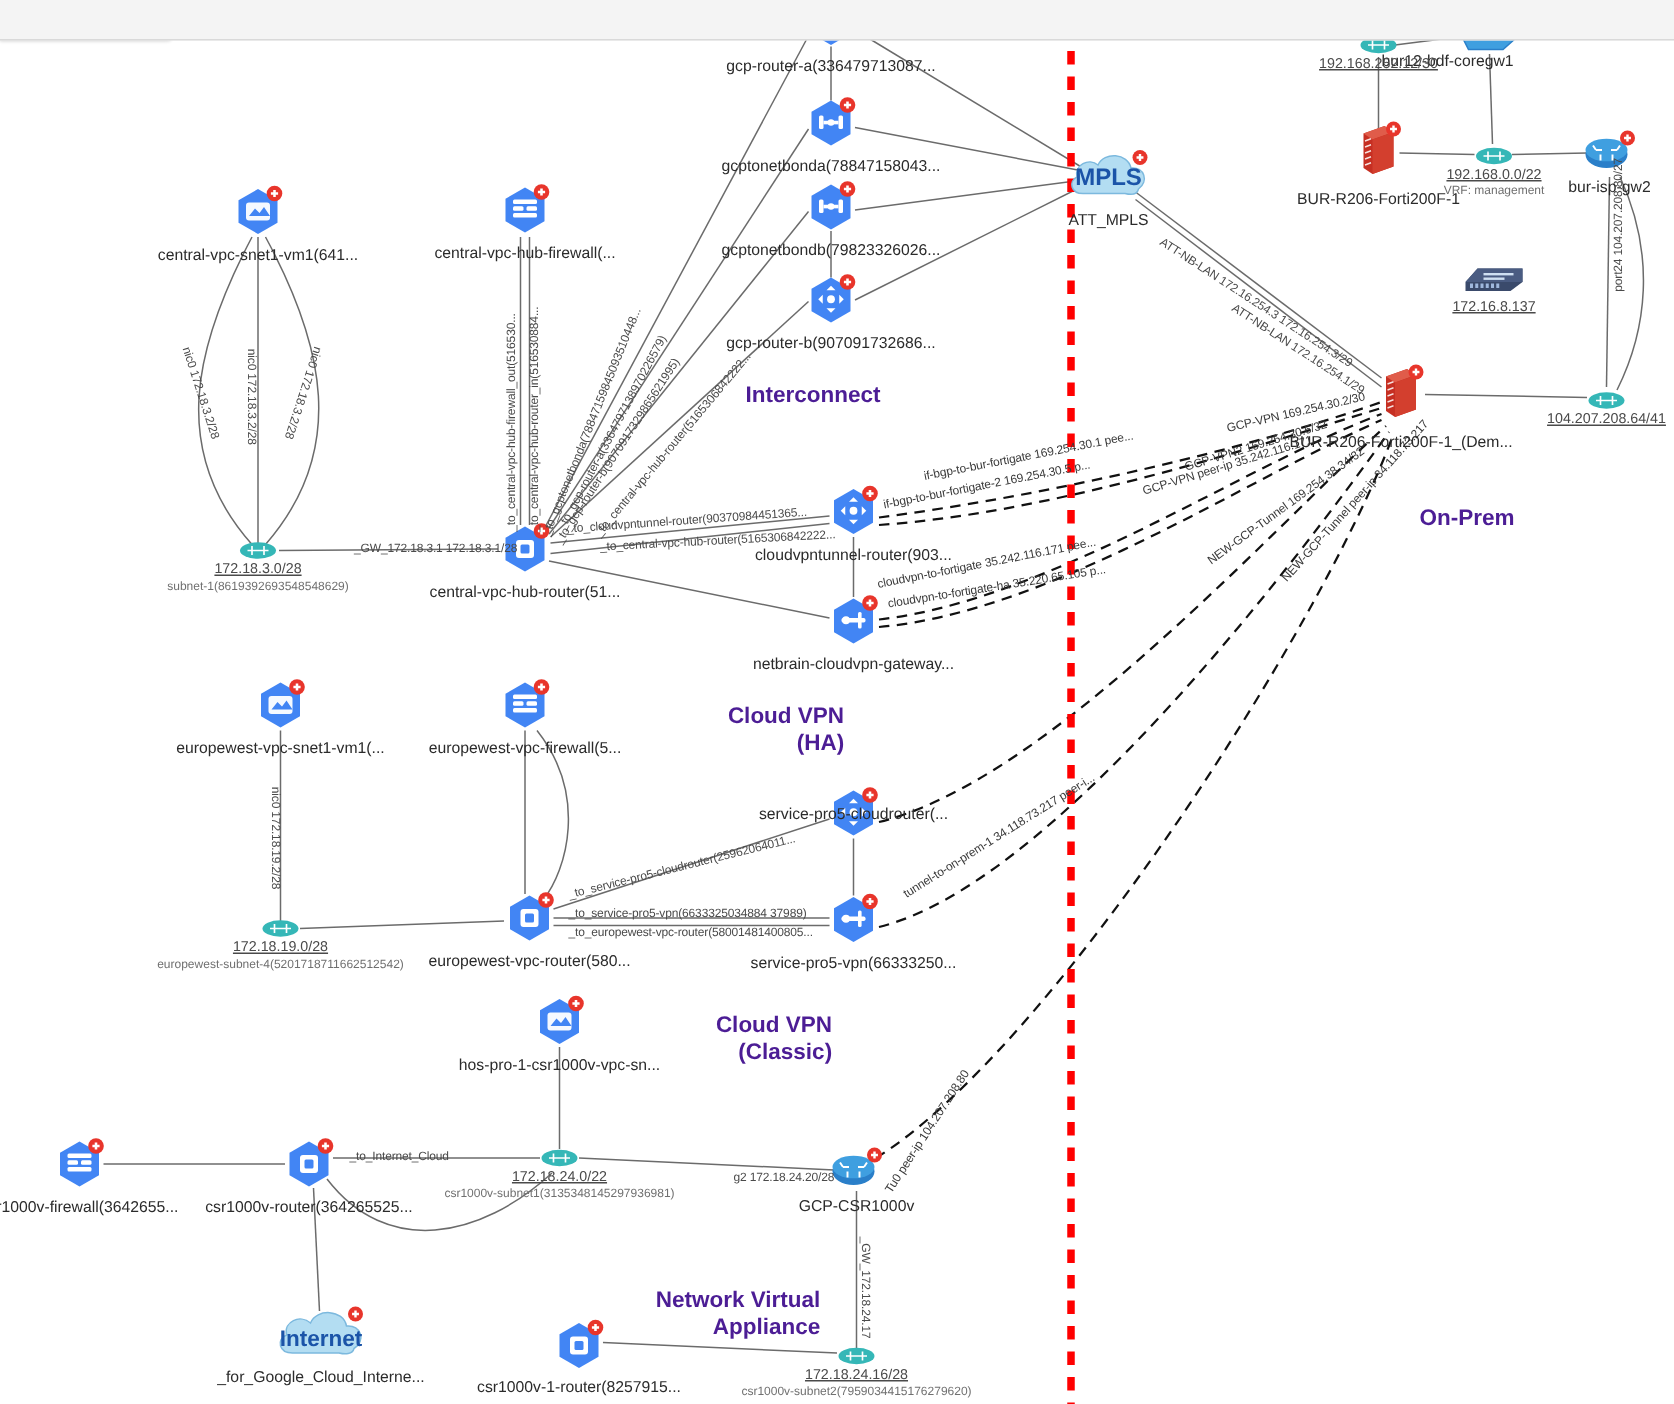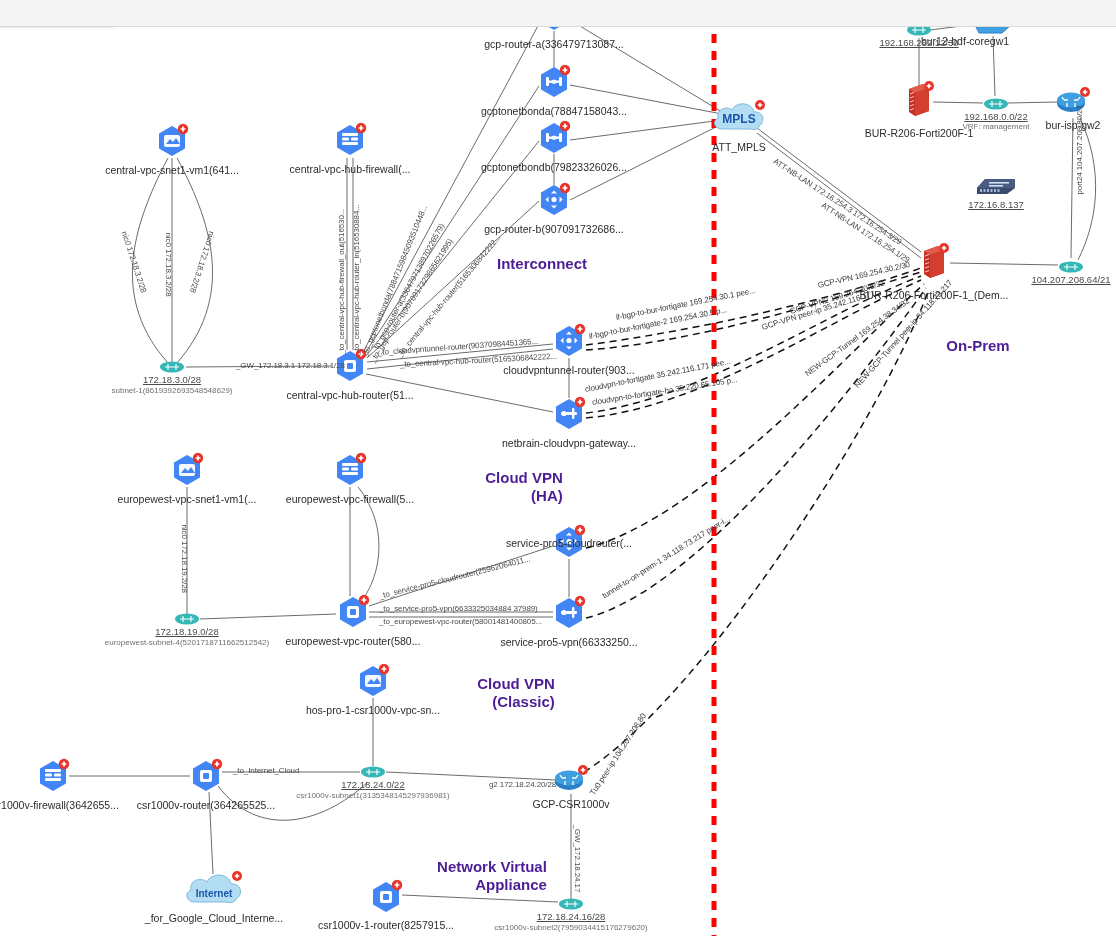--- a/index.html
+++ b/index.html
@@ -89,24 +89,24 @@
     color: #4c1d95;
     font-weight: bold;
     font-size: 15px;
     text-align: right;
     line-height: 1.15;
     z-index: 15;
     white-space: nowrap;
   }
   .cloudtext {
     position:absolute; transform:translate(-50%,-50%);
-    font-weight: bold; font-size: 12px; color:#1b54a8;
+    font-weight: bold; font-size: 16px; color:#1b54a8;
     z-index: 13; pointer-events:none;
   }
-  .cloudtext.sm { font-size: 10px; }
+  .cloudtext.sm { font-size: 15px; }
 </style>
 </head>
 <body>
 
 <div id="canvas">
 
   <svg class="layer" id="edge-layer">
     <g stroke="#6b6b6b" stroke-width="1" fill="none">
 
       <path d="M168,158 C130,230 112,300 168,363"></path>
@@ -625,21 +625,21 @@
     </svg>
   </div>
   <div class="nlabel" style="left:934px;top:289px">BUR-R206-Forti200F-1_(Dem...</div>
 
   <div class="node" style="left:1071px;top:267px;width:26px;height:14px">
     <svg width="26" height="14" viewBox="0 0 26 14">
       <ellipse cx="13" cy="7" rx="12" ry="5.5" fill="#35b7b7"></ellipse>
       <path d="M6,7 h14 M9,4 v6 M17,4 v6" stroke="#ffffff" stroke-width="1.1"></path>
     </svg>
   </div>
-  <div class="nlabel sub" style="left:1071px;top:275px">104.207.208.64/21</div>
+  <div class="nlabel sub" style="left:1071px;top:275px">104.207.208.64/41</div>
 
   <div class="elabel" style="left:124px;top:227px;transform:rotate(72deg)">nic0 172.18.3.2/28</div>
   <div class="elabel" style="left:168px;top:228px;transform:rotate(90deg)">nic0 172.18.3.2/28</div>
   <div class="elabel" style="left:212px;top:227px;transform:rotate(108deg)">nic0 172.18.3.2/28</div>
   <div class="elabel" style="left:236px;top:361px">_GW_172.18.3.1 172.18.3.1/28</div>
   <div class="elabel" style="left:341px;top:350px;transform:rotate(-90deg)">_to_central-vpc-hub-firewall_out(516530...</div>
   <div class="elabel" style="left:356px;top:350px;transform:rotate(-90deg)">_to_central-vpc-hub-router_in(516530884...</div>
   <div class="elabel" style="left:374px;top:348px;transform:rotate(-62deg)">_to_gcp-router-a(3364797138970226579)</div>
   <div class="elabel" style="left:364px;top:352px;transform:rotate(-68deg)">_to_gcptonetbonda(78847159845093510448...</div>
   <div class="elabel" style="left:372px;top:357px;transform:rotate(-57deg)">_to_gcp-router-b(9070917329865621995)</div>

